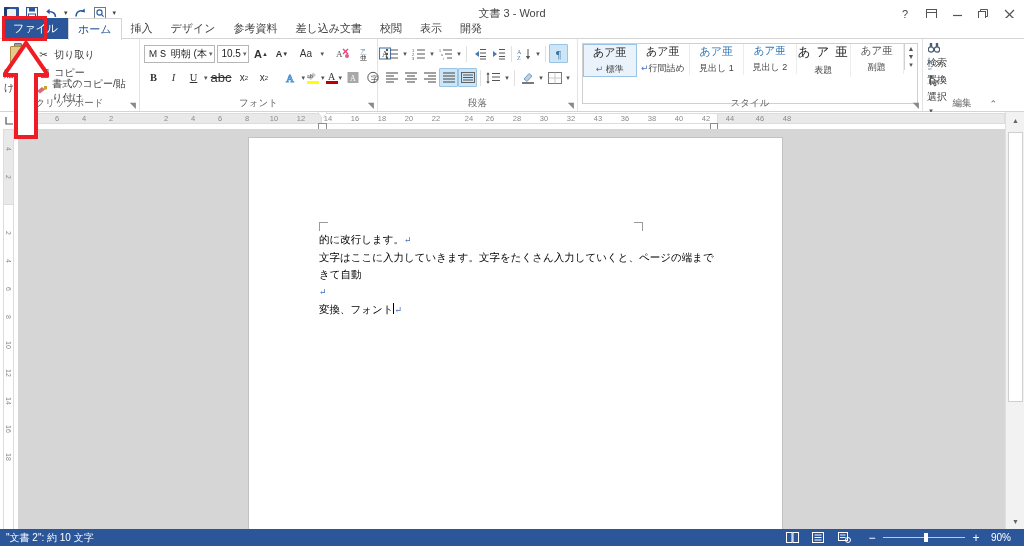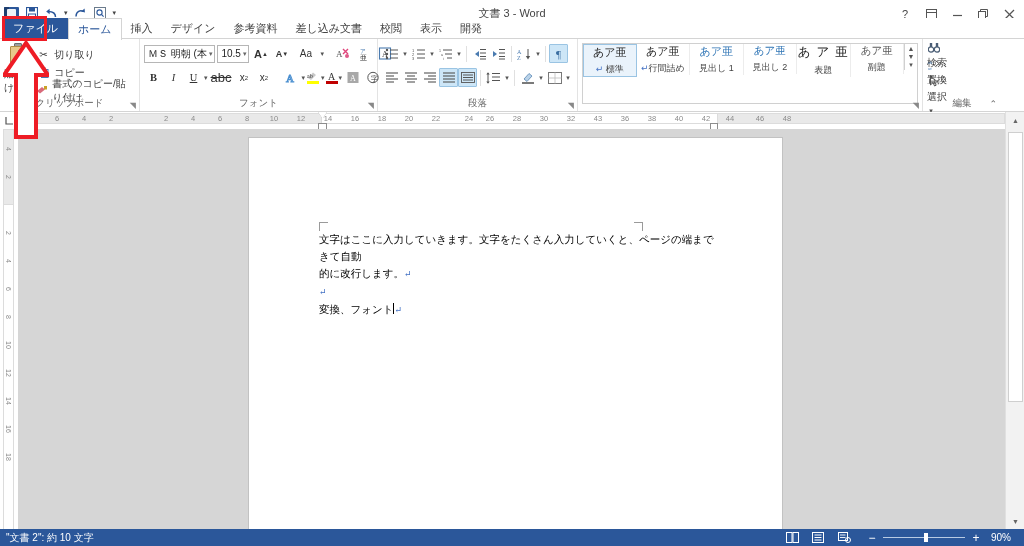--- a/index.html
+++ b/index.html
@@ -721,20 +721,21 @@
         <div class="style-item">
           <span class="style-prev sub">あア亜</span>
           <span class="style-name">副題</span>
         </div>
         <div class="style-scroll">
           <span class="ssbtn">▲</span>
           <span class="ssbtn">▼</span>
           <span class="ssbtn">▾</span>
         </div>
       </div>
+      <div class="group-label">スタイル</div>
       <div class="group-dialog">◥</div>
     </div>
 
     <div class="group grp-edit">
       <div class="ed-cmd">
         <span class="mini-ico">
           <svg width="12" height="11" viewBox="0 0 12 11">
               <circle cx="3" cy="7.5" r="2.7" fill="none" stroke="#4a5d75" stroke-width="1.2"></circle>
               <circle cx="9" cy="7.5" r="2.7" fill="none" stroke="#4a5d75" stroke-width="1.2"></circle>
               <rect x="1.8" y="1" width="2.4" height="4" fill="#4a5d75"></rect>
@@ -825,22 +826,22 @@
     <div class="vnum" style="top:272px">14</div>
     <div class="vnum" style="top:300px">16</div>
     <div class="vnum" style="top:328px">18</div>
   </div>
 
   <div class="docarea">
     <div class="page">
       <div class="mark tl" style="left:70px; top:84px;"></div>
       <div class="mark tr" style="left:385px; top:84px;"></div>
       <div class="doctext">
+        <div><span>的に改行します。</span><span class="pilcrow">↵</span></div>
         <div>文字はここに入力していきます。文字をたくさん入力していくと、ページの端まできて自動</div>
-        <div><span>的に改行します。</span><span class="pilcrow">↵</span></div>
         <div><span class="pilcrow">↵</span></div>
         <div><span>変換、フォント</span><span class="caret-bar"></span><span class="pilcrow">↵</span></div>
       </div>
     </div>
   </div>
 
   <div class="vscroll">
     <div class="vs-btn vs-up">▲</div>
     <div class="vs-thumb"></div>
     <div class="vs-btn vs-dn">▼</div>

